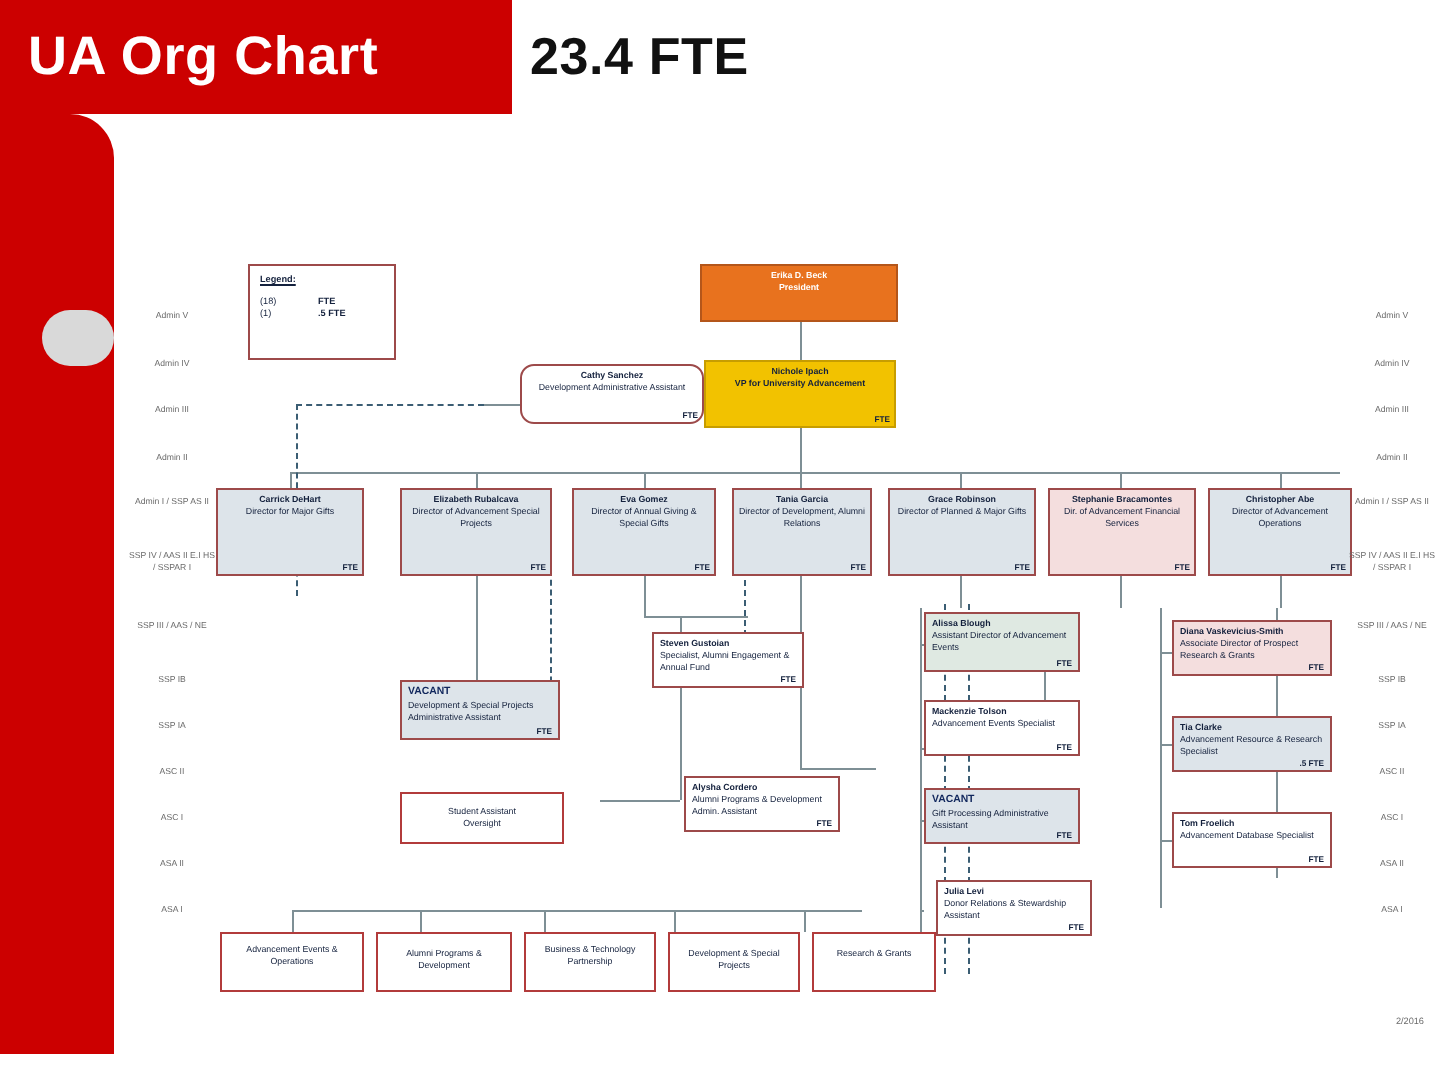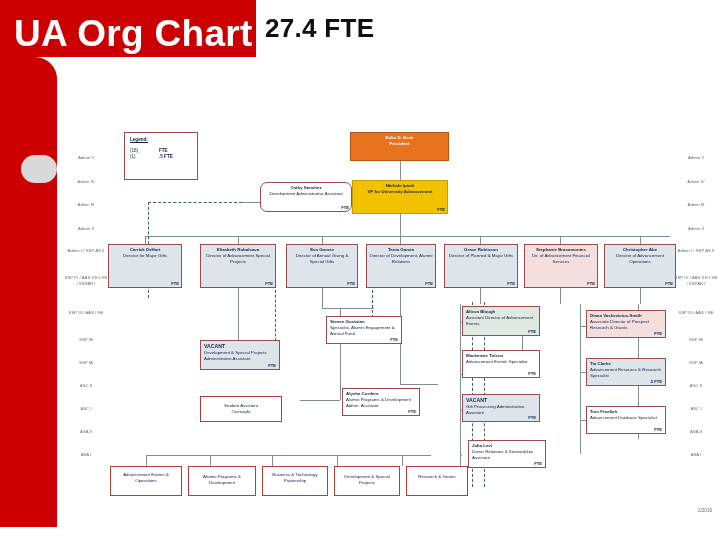--- a/index.html
+++ b/index.html
@@ -22,21 +22,21 @@
     background:#cc0000;
     border-top-right-radius:22px;
     border-bottom-right-radius:0;
   }
   .rail-notch{
     position:absolute;left:21px;top:155px;width:36px;height:28px;
     background:#d9d9d9;border-radius:14px;
   }
   .title-main{
     position:absolute;left:14px;top:13px;
-    color:#ffffff;font-size:37px;font-weight:bold;letter-spacing:.3px;
+    color:#ffffff;font-size:27px;font-weight:bold;letter-spacing:.3px;
     white-space:nowrap;
   }
   .title-sub{
     position:absolute;left:265px;top:13px;
     color:#111111;font-size:26px;font-weight:bold;letter-spacing:.3px;
     white-space:nowrap;
   }
 
   
   #chart{
@@ -97,21 +97,21 @@
 </head>
 <body>
 
 <div id="slide">
 
   <div class="red-band"></div>
   <div class="red-rail"></div>
   <div class="rail-notch"></div>
 
   <div class="title-main">UA Org Chart</div>
-  <div class="title-sub">27.4 FTE</div>
+  <div class="title-sub">23.4 FTE</div>
 
   <div id="chart">
 
     <div class="bx legend" style="left:64px;top:22px;width:74px;height:48px;">
       <u>Legend:</u>
       <div style="height:5px;"></div>
       <div class="legend-row">
         <span style="width:16px;">(18)</span>
         <span style="font-weight:bold;">FTE</span>
       </div>

